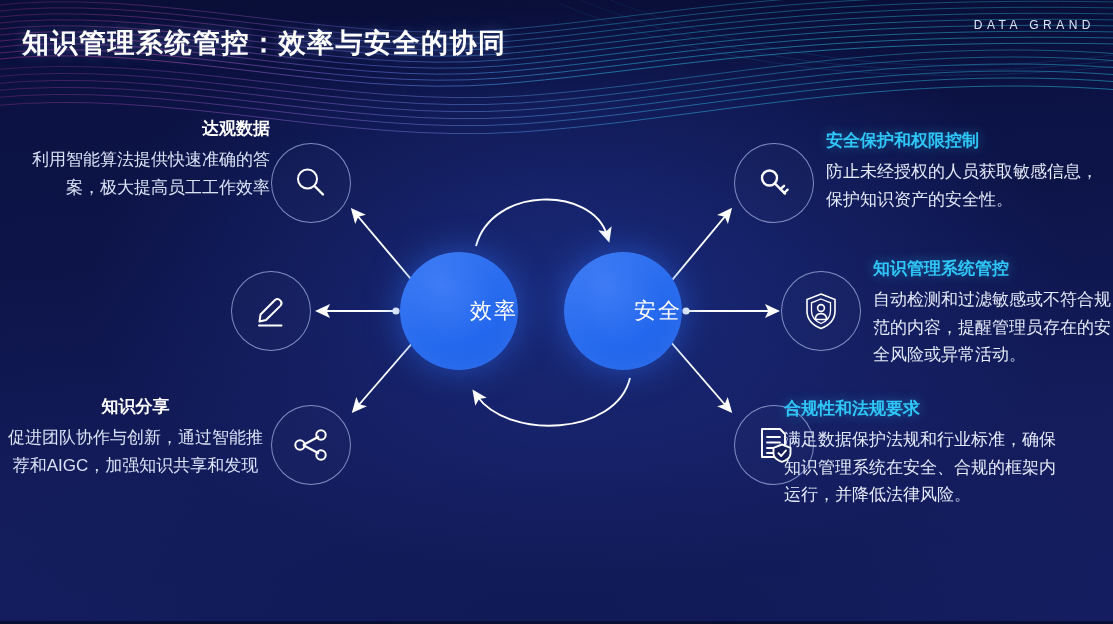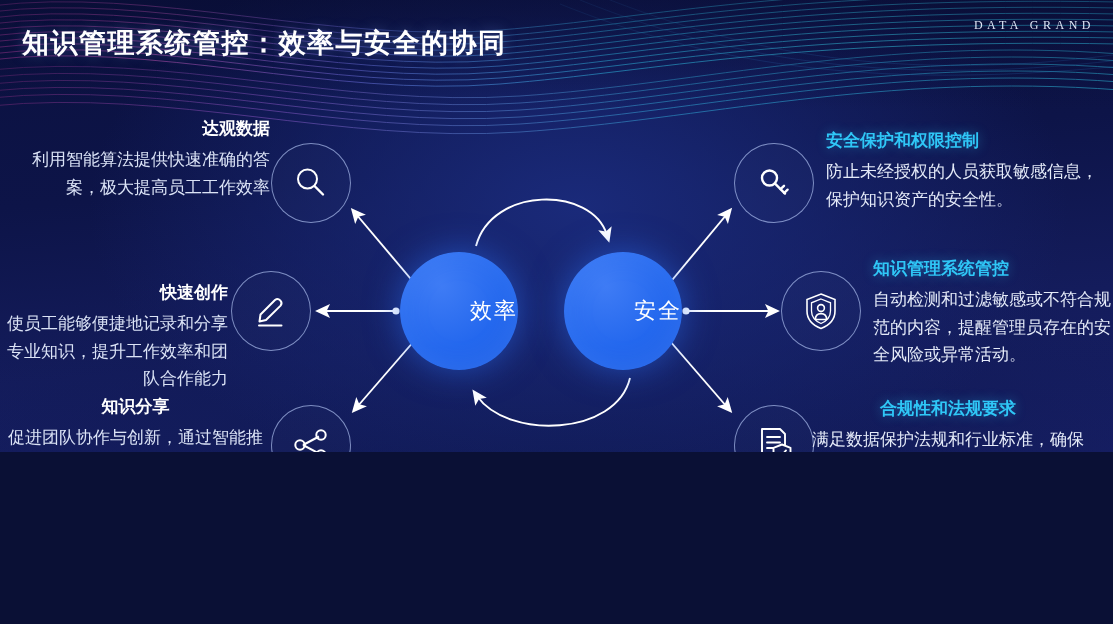--- a/index.html
+++ b/index.html
@@ -4,27 +4,26 @@
 <title>知识管理系统管控</title>
 <style>
   * { margin:0; padding:0; box-sizing:border-box; }
   html,body { background:#0a1035; }
   body {
     font-family:"Liberation Sans","DejaVu Sans",sans-serif;
     -webkit-font-smoothing:antialiased;
   }
   #slide {
     position:relative;
-    width:1113px; height:452px;
+    width:1113px; height:621px;
     overflow:hidden;
     background:
       radial-gradient(ellipse 700px 420px at 52% 46%, #1a2a7a 0%, rgba(26,42,122,0) 70%),
       radial-gradient(ellipse 900px 300px at 50% 100%, #101a55 0%, rgba(16,26,85,0) 75%),
       linear-gradient(175deg, #0b1140 0%, #0d1448 38%, #141c5c 70%, #161e63 100%);
-    font-family: Liberation Serif, serif;
   }
   
   .waves { position:absolute; top:0; left:0; width:1113px; height:150px; pointer-events:none; }
   .hdr-glow {
     position:absolute; top:0; left:0; width:1113px; height:110px;
     background:linear-gradient(180deg, rgba(8,12,48,.55) 0%, rgba(8,12,48,0) 100%);
     pointer-events:none;
   }
   
   .title {
@@ -81,21 +80,21 @@
 
   .right-block { text-align:left; }
   .right-block h3 { color:#2fc7f7; text-shadow:0 0 12px rgba(47,199,247,.4); }
   .right-block p  { color:#e4eaf8; }
 
   #blk-search { left:8px;  top:118px; width:262px; }
   #blk-create { left:0px;  top:282px; width:228px; }
   #blk-share  { left:8px;  top:396px; width:255px;text-align:center; }
   #blk-secure { left:826px; top:130px; width:282px; }
   #blk-audit  { left:873px; top:258px; width:238px; }
-  #blk-comply { left:806px; top:398px; width:284px;text-align:center; }
+  #blk-comply { left:784px; top:398px; width:284px; }
 
   .links { position:absolute; left:0; top:0; width:1113px; height:624px; pointer-events:none; }
 </style>
 </head>
 <body>
 
 <div id="slide">
 
   <svg class="waves" viewBox="0 0 1113 150" preserveAspectRatio="none">
     <defs>
@@ -240,24 +239,20 @@
       <line x1="15" y1="30" x2="21" y2="30" stroke="#fff" stroke-width="1.9" stroke-linecap="round"></line>
       <path d="M30,21.5 L38.5,24.8 V30.6 C38.5,34.6 34.6,37.4 30,38.8 C25.4,37.4 21.5,34.6 21.5,30.6 V24.8 Z" fill="#131c55" stroke="#fff" stroke-width="1.9" stroke-linejoin="round"></path>
       <path d="M26.4,30.2 L29.2,33 L34,27.4" fill="none" stroke="#fff" stroke-width="1.9" stroke-linecap="round" stroke-linejoin="round"></path>
     </svg>
   </div>
 
   <div class="block left-block" id="blk-search">
     <h3>达观数据</h3>
     <p>利用智能算法提供快速准确的答案，极大提高员工工作效率</p>
   </div>
-  <div class="block left-block" id="blk-create">
-    <h3>快速创作</h3>
-    <p>使员工能够便捷地记录和分享专业知识，提升工作效率和团队合作能力</p>
-  </div>
   <div class="block left-block" id="blk-share">
     <h3>知识分享</h3>
     <p>促进团队协作与创新，通过智能推荐和AIGC，加强知识共享和发现</p>
   </div>
 
   <div class="block right-block" id="blk-secure">
     <h3>安全保护和权限控制</h3>
     <p>防止未经授权的人员获取敏感信息，保护知识资产的安全性。</p>
   </div>
   <div class="block right-block" id="blk-audit">

